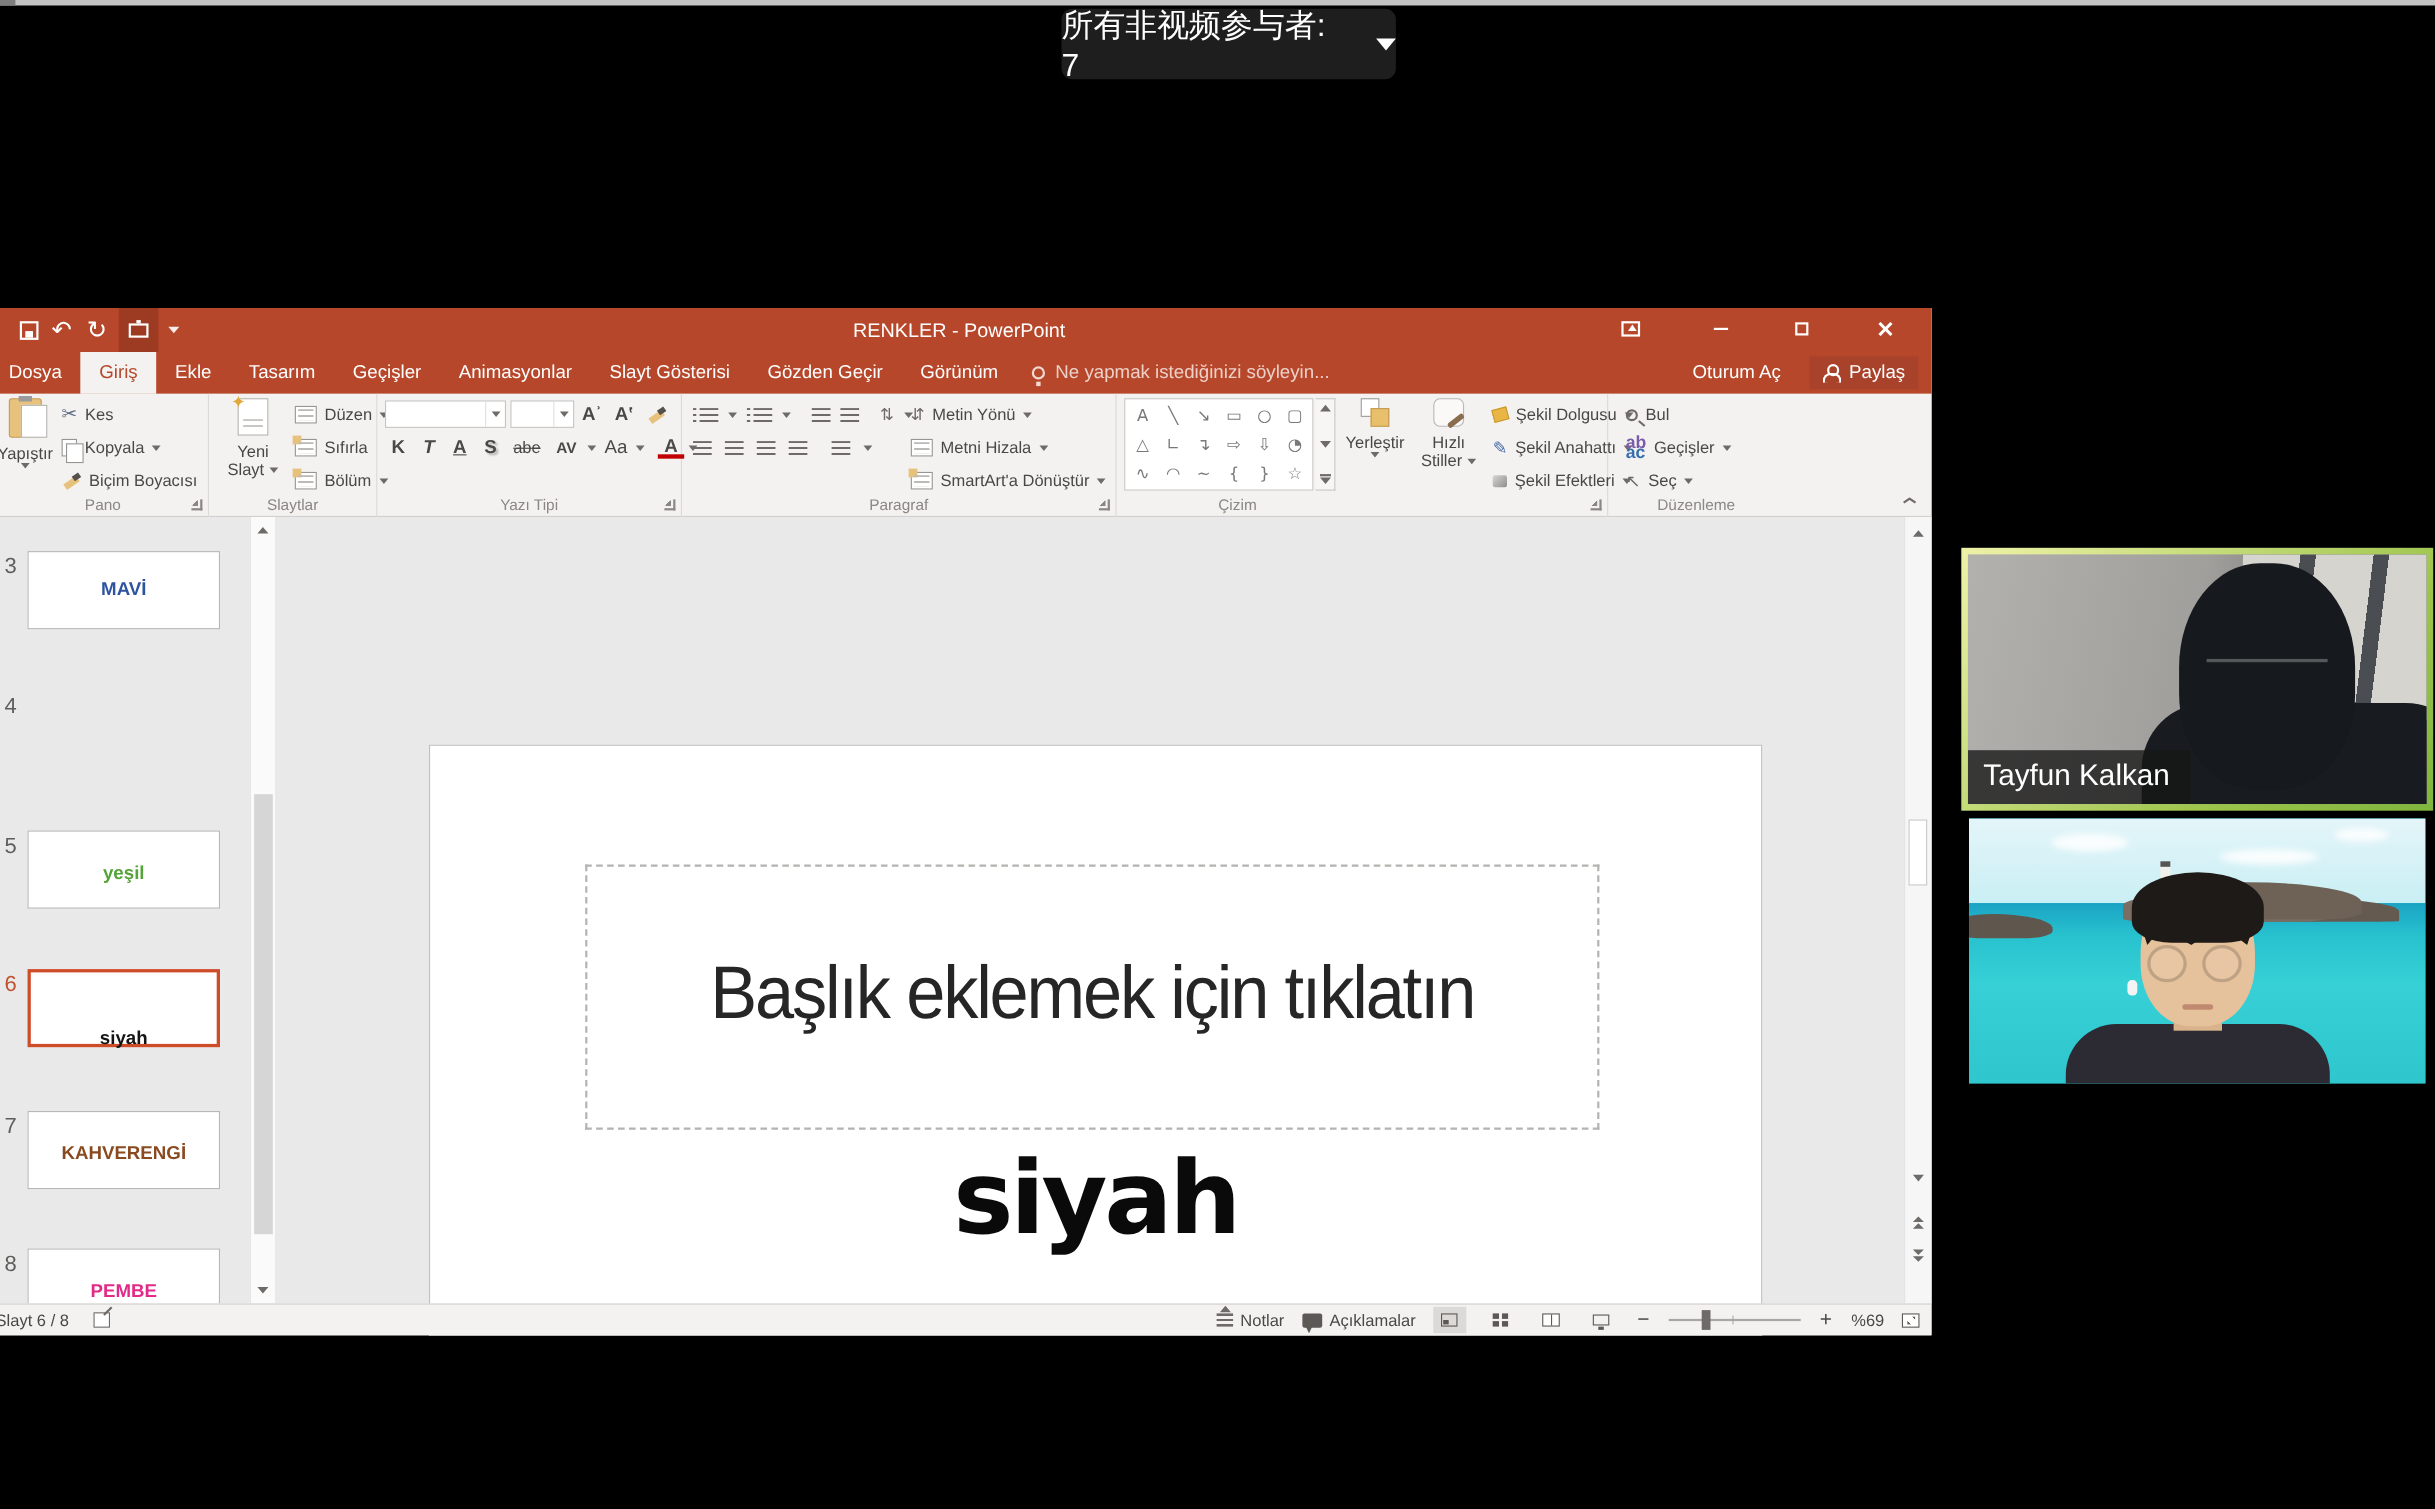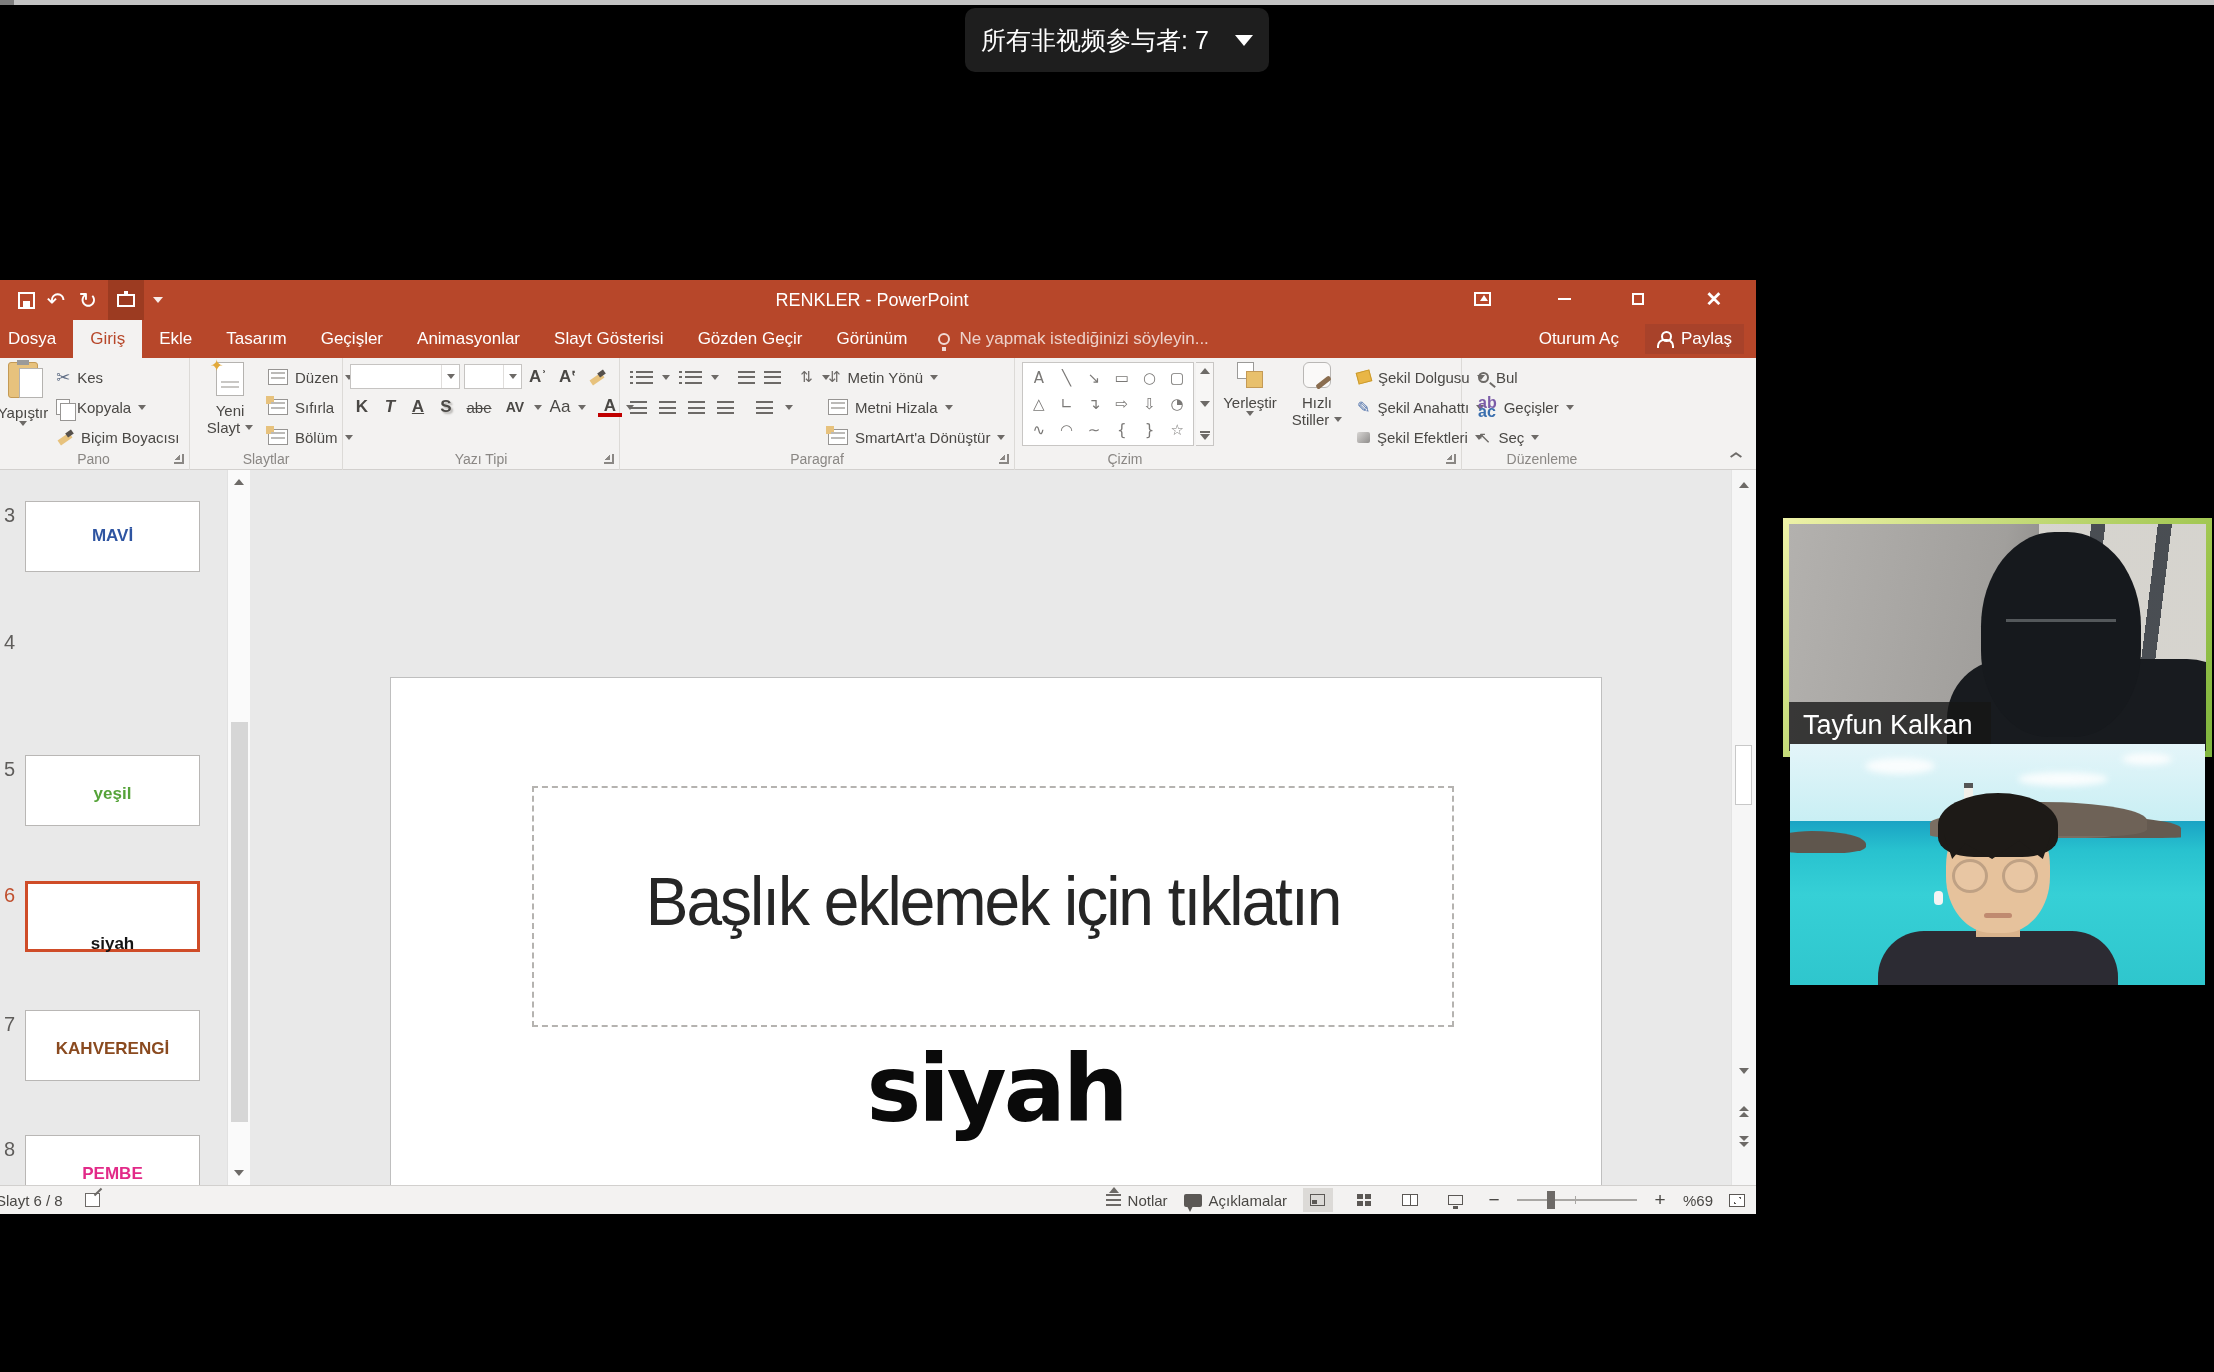--- a/index.html
+++ b/index.html
@@ -8,21 +8,21 @@
   #root { position:relative; width:2214px; height:1372px; background:#000; overflow:hidden; }
   .abs { position:absolute; }
 
   
   #top-strip { left:0; top:0; width:2214px; height:5px; background:#c3c3c3; }
   #top-strip-corner { left:0; top:0; width:14px; height:5px; background:#7e7e7e; }
 
   
   #participants-btn { left:965px; top:8px; width:304px; height:64px; background:#1e1e1e;
     border-radius:10px; display:flex; align-items:center; justify-content:center; gap:26px; }
-  #participants-btn span { color:#fff; font-size:25px; }
+  #participants-btn span { color:#fff; font-size:29px; }
   .caret-down { width:0; height:0; border-left:9px solid transparent; border-right:9px solid transparent; border-top:11px solid #fff; }
 
   
   #ppt { left:-12px; top:280px; width:1768px; height:934px; background:#f3f2f1; overflow:hidden; }
 
   
   #titlebar { left:0; top:0; width:1768px; height:40px; background:#b7472a; }
   #titlebar .qat { position:absolute; top:0; height:40px; display:flex; align-items:center; justify-content:center; color:#fff; }
   .ic-save { width:17px; height:17px; border:2px solid #fff; position:relative; }
   .ic-save:after { content:""; position:absolute; left:3px; bottom:0; width:7px; height:6px; background:#fff; }
@@ -187,21 +187,21 @@
   #zoom-handle { position:absolute; left:30px; top:-8px; width:8px; height:18px; background:#6d6a67; }
   #zoom-tick { position:absolute; left:58px; top:-3px; width:1px; height:8px; background:#a9a7a4; }
   .zbtn { font-size:19px; color:#4a4845; width:14px; text-align:center; }
   .ic-fit { width:16px; height:13px; border:1px solid #5b5855; position:relative; background:#fff; }
   .ic-fit:after { content:""; position:absolute; left:4px; top:2px; width:7px; height:7px;
     background:linear-gradient(45deg,#5b5855 2px,transparent 2px) bottom left/4px 4px no-repeat,
                linear-gradient(225deg,#5b5855 2px,transparent 2px) top right/4px 4px no-repeat; }
 
   
   #video1-frame { left:1783px; top:498px; width:429px; height:239px;
-    background:linear-gradient(135deg,#eef2a8,#9cc44b 70%,#7fb53e); padding:6px;margin-top:20px; }
+    background:linear-gradient(135deg,#eef2a8,#9cc44b 70%,#7fb53e); padding:6px; }
   #video1 { position:relative; width:100%; height:100%; overflow:hidden;
     background:linear-gradient(100deg,#b3b1ae 0%,#a19f9c 48%,#8c8a88 62%); }
   #v1-window { position:absolute; right:0; top:0; width:40%; height:100%;
     background:repeating-linear-gradient(97deg,#dedcd6 0 52px,#42474d 52px 66px); opacity:.9; }
   #v1-shoulders { position:absolute; left:38%; bottom:-18px; width:300px; height:110px; background:#181b1f; border-radius:60px 60px 0 0; }
   #v1-head { position:absolute; left:46%; top:8px; width:160px; height:205px; background:#16191d; border-radius:46% 46% 42% 42%; }
   #v1-glasses { position:absolute; left:52%; top:95px; width:110px; height:3px; background:rgba(200,205,210,.35); }
   #v1-nametag { position:absolute; left:0; bottom:0; background:rgba(22,22,22,.78); color:#fff;
     font-size:27px; padding:8px 18px 10px 14px; }
   #video2 { left:1790px; top:744px; width:415px; height:241px; overflow:hidden; background:#35cbd2; }

